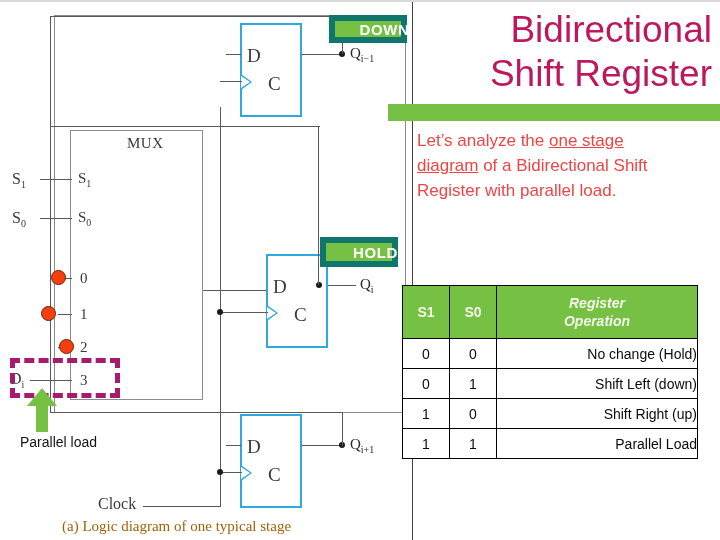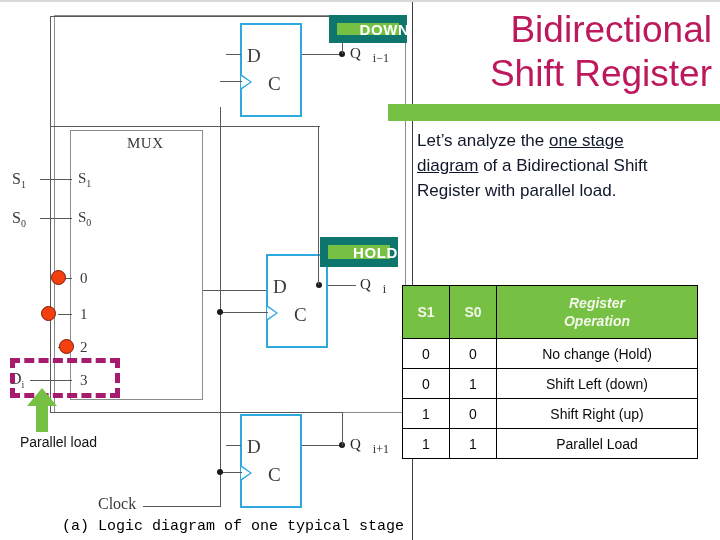--- a/index.html
+++ b/index.html
@@ -36,21 +36,21 @@
 
   .box-gray{position:absolute;border:1.4px solid #8c8c8c;box-sizing:border-box;background:transparent;}
 
   
   .ff{position:absolute;border:2.4px solid #2fa8e0;box-sizing:border-box;background:transparent;}
   .ff-d{position:absolute;font-family:"Liberation Serif", serif;font-size:19px;color:#3a3a3a;}
   .ff-c{position:absolute;font-family:"Liberation Serif", serif;font-size:19px;color:#3a3a3a;}
   .ff-tri{position:absolute;width:0;height:0;border-left:11px solid #2fa8e0;border-top:8px solid transparent;border-bottom:8px solid transparent;}
   .ff-tri-in{position:absolute;width:0;height:0;border-left:9px solid #ffffff;border-top:6px solid transparent;border-bottom:6px solid transparent;}
   .qlabel{position:absolute;font-family:"Liberation Serif", serif;font-size:15px;color:#2b2b2b;white-space:nowrap;}
-  .qlabel sub{font-size:12px;margin-left:12px;}
+  .qlabel sub{font-size:10px;}
   .node{position:absolute;width:6px;height:6px;border-radius:50%;background:#1a1a1a;}
 
   
   .mux-label{position:absolute;font-family:"Liberation Serif", serif;font-size:15px;color:#3a3a3a;letter-spacing:.5px;}
   .mux-pin{position:absolute;font-family:"Liberation Serif", serif;font-size:15px;color:#3a3a3a;}
   .mux-pin sub{font-size:10px;}
   .sig-label{position:absolute;font-family:"Liberation Serif", serif;font-size:16px;color:#3a3a3a;}
   .sig-label sub{font-size:10px;}
 
   .reddot{position:absolute;width:15px;height:15px;border-radius:50%;
@@ -58,65 +58,65 @@
 
   
   .dashbox{position:absolute;border:5px dashed #a61b6e;box-sizing:border-box;}
 
   
   .arrow{position:absolute;}
 
   .parallel-load{position:absolute;font-family:"Liberation Sans", sans-serif;
                  font-size:14px;color:#141414;white-space:nowrap;}
   .clock-label{position:absolute;font-family:"Liberation Serif", serif;font-size:16px;color:#3a3a3a;}
-  .caption{position:absolute;font-family:Liberation Mono, monospace;font-size:15px;color:#000000;white-space:nowrap;}
+  .caption{position:absolute;font-family:Liberation Serif, serif;font-size:15px;color:#a16207;white-space:nowrap;}
 
   
   .badge{
-    position:absolute;background:#76c043;border:8px solid #0f766e;
+    position:absolute;background:#76c043;border:6px solid #0f766e;
     color:#ffffff;font-family:"Liberation Sans", sans-serif;
     font-weight:bold;font-size:15px;letter-spacing:.6px;
     display:flex;align-items:center;justify-content:center;
     box-sizing:border-box;
     padding-left:33px;
   }
 
   
   .title{
     position:absolute;left:390px;top:6px;width:322px;
     text-align:right;
     font-family:"Liberation Sans", sans-serif;
     font-size:37px;line-height:44px;color:#be185d;
   }
   .green-bar{position:absolute;left:388px;top:102px;width:332px;height:17px;background:#76c043;}
   .body-text{
     position:absolute;left:417px;top:126px;width:270px;
     font-family:"Liberation Sans", sans-serif;
-    font-size:17px;line-height:25px;color:#0f172a;
+    font-size:17px;line-height:25px;color:#ef4444;
   }
   .body-text u{text-decoration:underline;}
 
   
   .ttable{
     position:absolute;left:402px;top:283px;width:296px;
     border-collapse:collapse;
     font-family:"Liberation Sans", sans-serif;
     table-layout:fixed;
   }
   .ttable th,.ttable td{
     border:1.6px solid #000000;
     padding:0;height:29px;
     font-size:14px;
   }
   .ttable thead th{
     background:#76c043;color:#f3f7ea;font-weight:bold;
     height:52px;line-height:18px;
   }
   .ttable td{background:#ffffff;color:#0b0b0b;text-align:center;}
-  .ttable td.op{text-align:center;}
+  .ttable td.op{text-align:right;}
   .col-s{width:46px;}
   .col-op{width:auto;font-style:italic;}
 </style>
 </head>
 <body>
 
 <div id="slide">
 
   <div class="figure-panel">
     <div class="fig-bg"></div>

